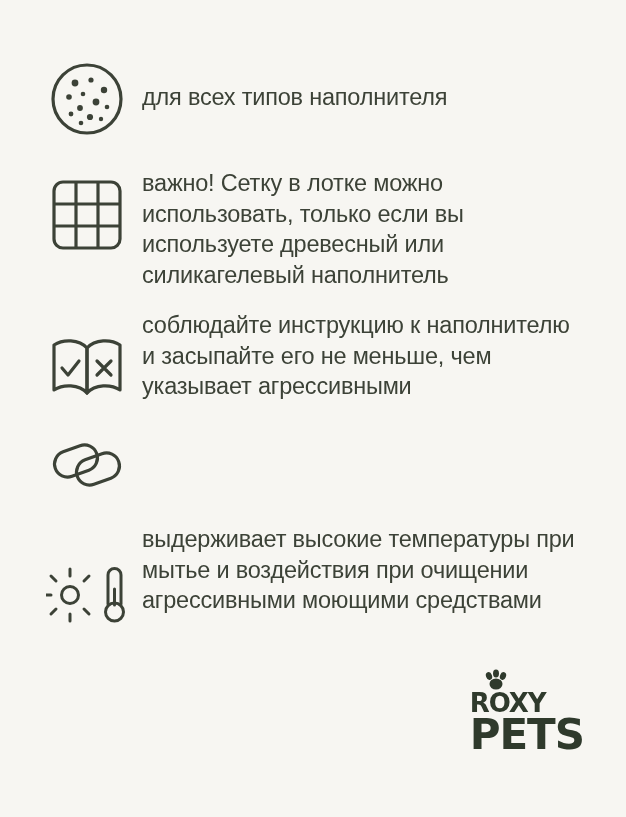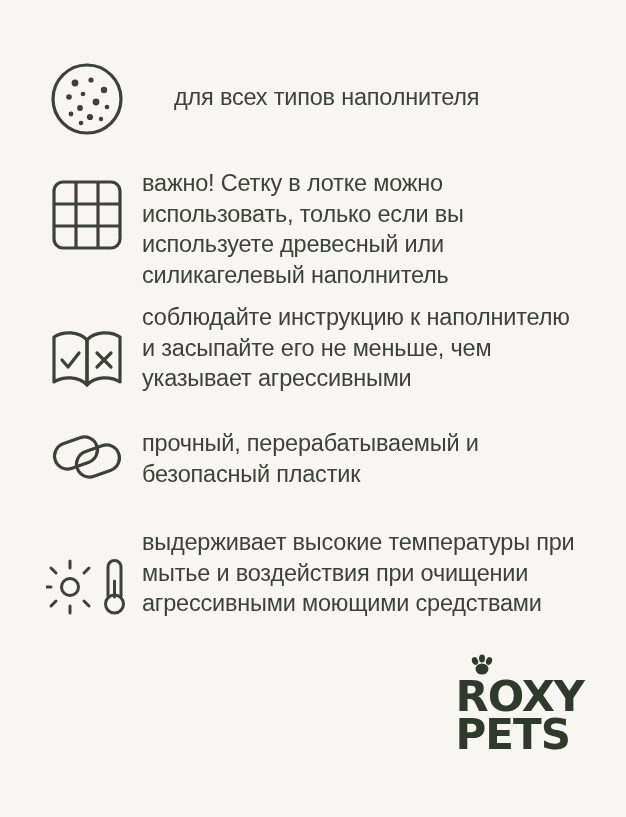--- a/index.html
+++ b/index.html
@@ -52,38 +52,38 @@
   .row-1 .feature-text { padding-top: 26px; }
   .row-2 .feature-icon { margin-top: 12px; }
   .row-2 .feature-text { padding-top: 8px; }
   .row-3 .feature-icon { margin-top: 20px; }
   .row-3 .feature-text { padding-top: 4px; }
   .row-4 .feature-icon { margin-top: 0px; }
   .row-4 .feature-text { padding-top: 14px; }
   .row-5 .feature-icon { margin-top: 30px; }
   .row-5 .feature-text { padding-top: 2px; }
 
-  .row-1 { margin-bottom: 18px; gap: 32px; }
-  .row-2 { margin-bottom: 8px; justify-content: space-between; }
+  .row-1 { margin-bottom: 18px; }
+  .row-2 { margin-bottom: 16px; justify-content: space-between; }
   .row-3 { margin-bottom: 10px; }
   .row-4 { margin-bottom: 14px; }
-  .row-5 { margin-bottom: 0; align-items: center; }
+  .row-5 { margin-bottom: 0; }
 
   .logo {
     position: absolute;
     right: 42px;
     bottom: 62px;
     text-align: left;
     font-family: "DejaVu Sans", sans-serif;
     font-weight: bold;
     color: #2f3a2c;
     line-height: 0.92;
   }
   .logo-line1 {
-    font-size: 43px;
+    font-size: 26px;
     letter-spacing: -1px;
     display: block;
     position: relative;
   }
   .logo-line2 {
     font-size: 42px;
     letter-spacing: -1px;
     display: block;
   }
   .paw {
@@ -146,21 +146,20 @@
 
   <div class="feature row-4">
     <div class="feature-icon">
       <svg width="84" height="74" viewBox="0 0 84 74" fill="none">
         <g stroke="#3c4237" stroke-width="3.2">
           <rect x="9" y="20" width="44" height="26" rx="13" transform="rotate(-20 31 33)"></rect>
           <rect x="31" y="28" width="44" height="26" rx="13" transform="rotate(-20 53 41)"></rect>
         </g>
       </svg>
     </div>
-    <div class="feature-text">прочный, перерабатываемый и безопасный пластик</div>
   </div>
 
   <div class="feature row-5">
     <div class="feature-icon">
       <svg width="82" height="72" viewBox="0 0 82 72" fill="none">
         <g stroke="#3c4237" stroke-width="3" stroke-linecap="round">
           <circle cx="24" cy="36" r="8.5"></circle>
           <line x1="24" y1="17" x2="24" y2="10"></line>
           <line x1="24" y1="55" x2="24" y2="62"></line>
           <line x1="10" y1="22" x2="5" y2="17"></line>

